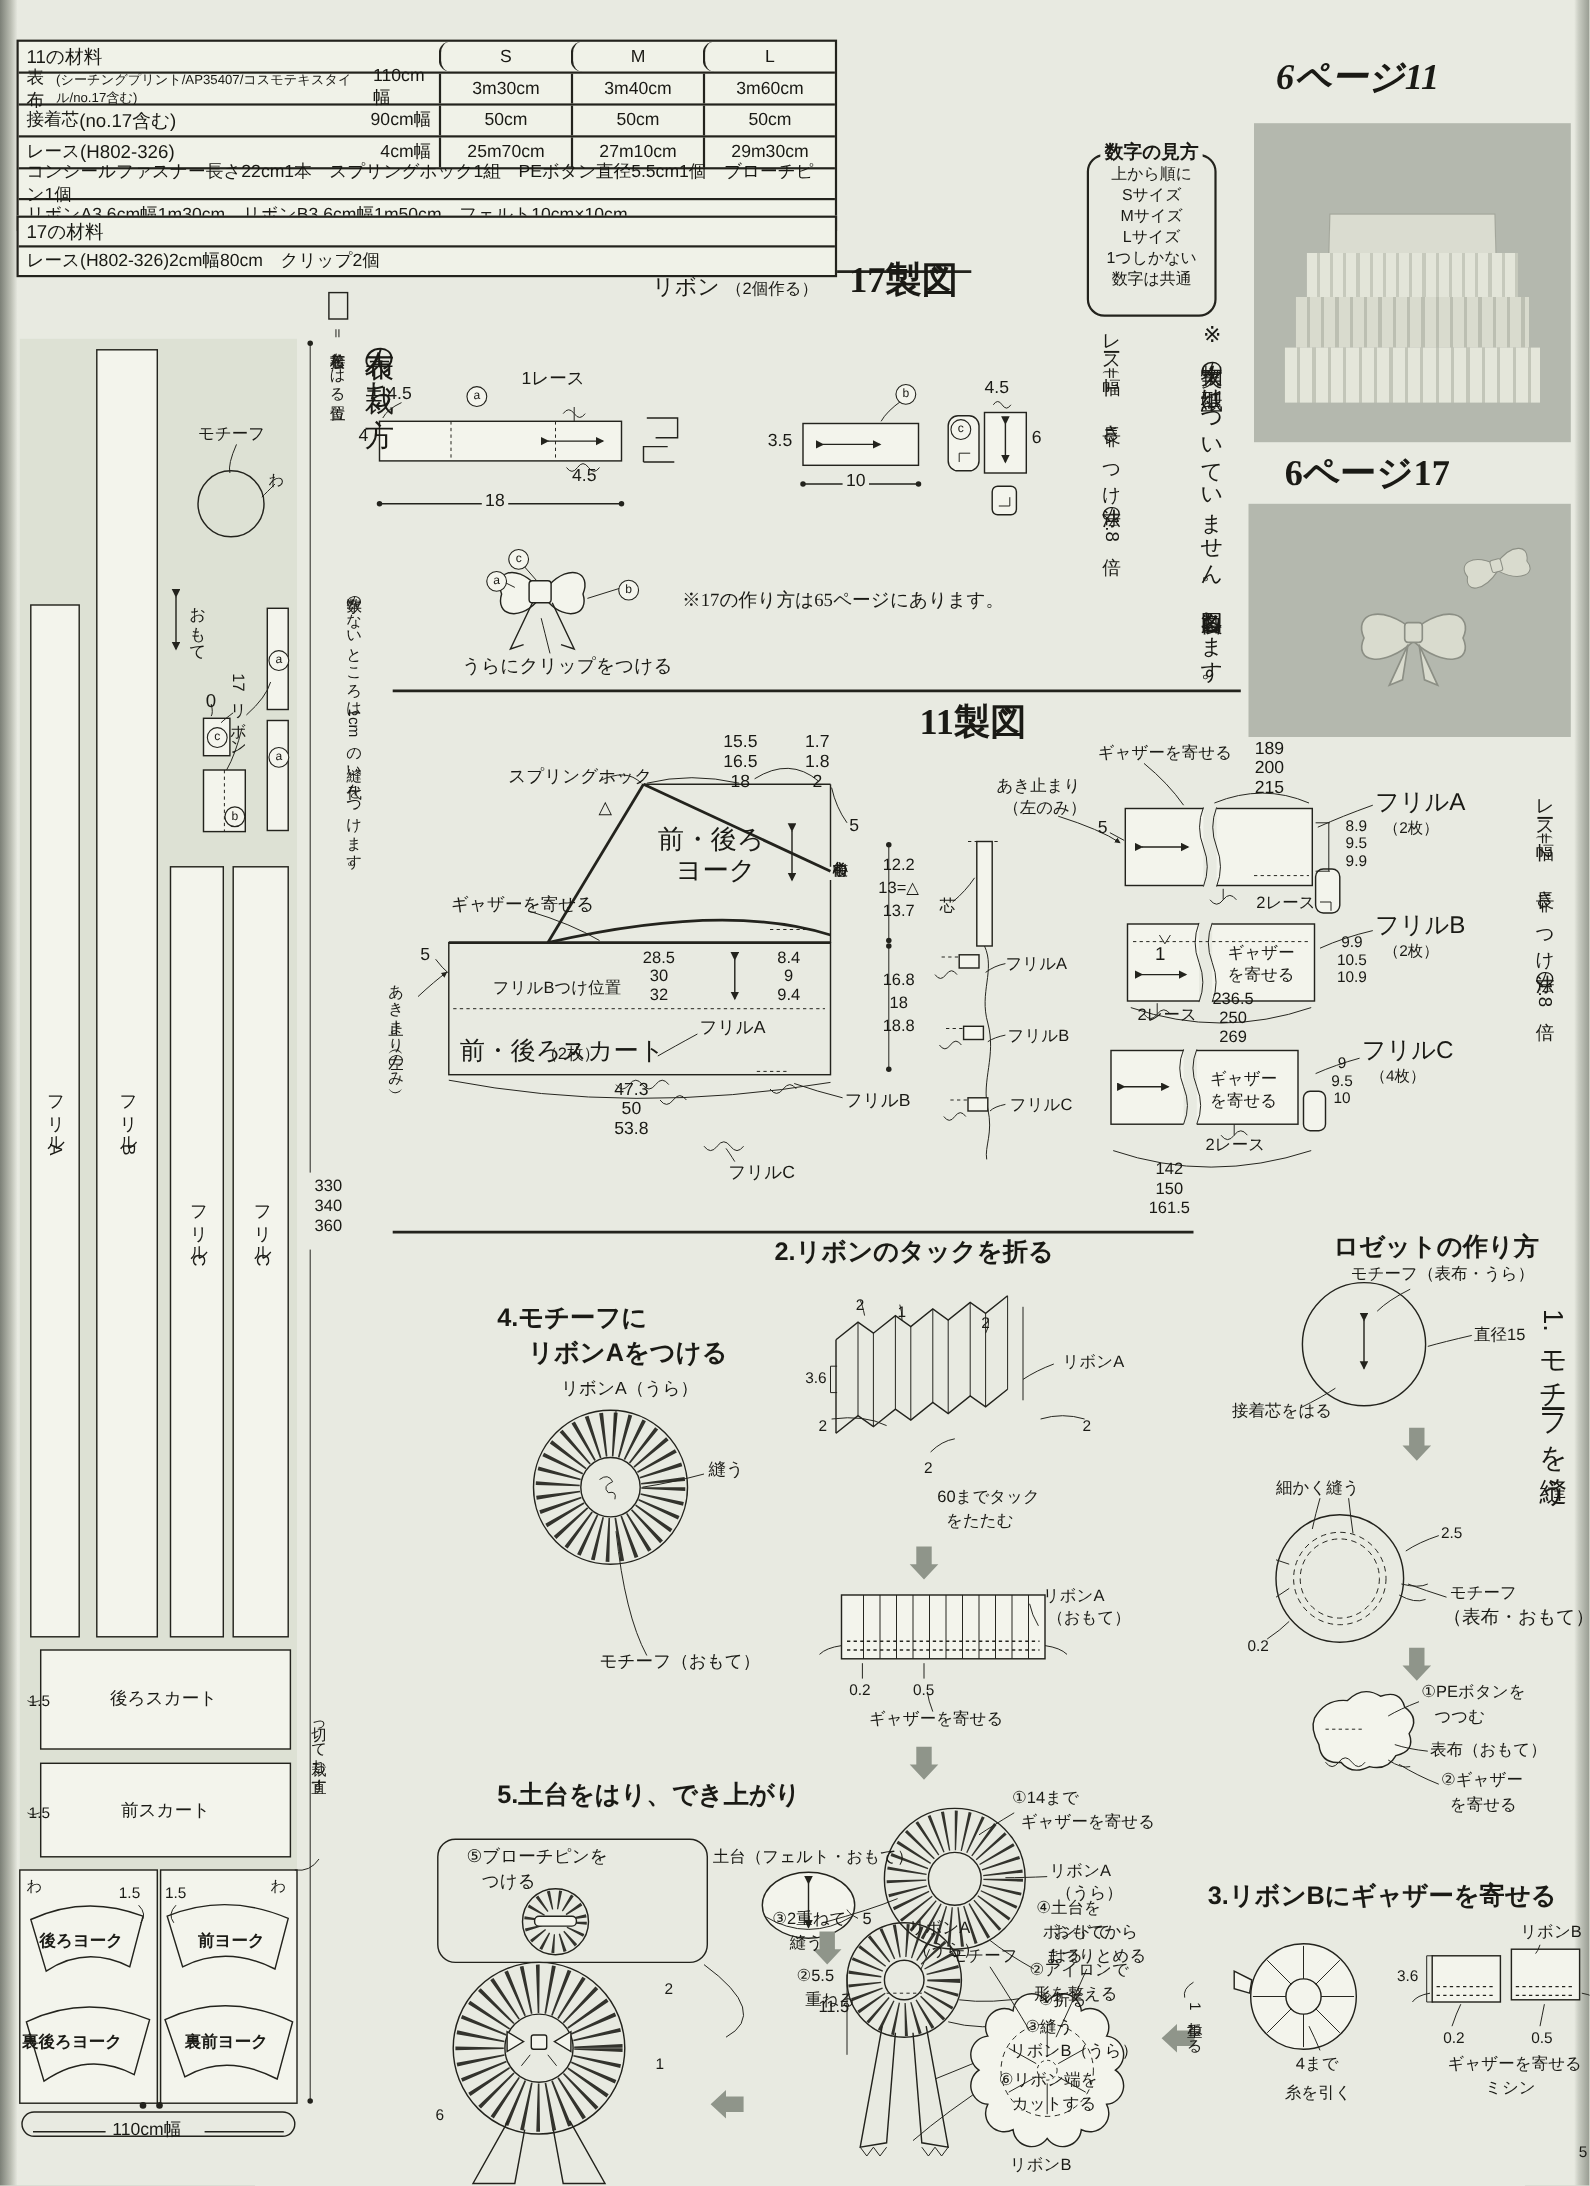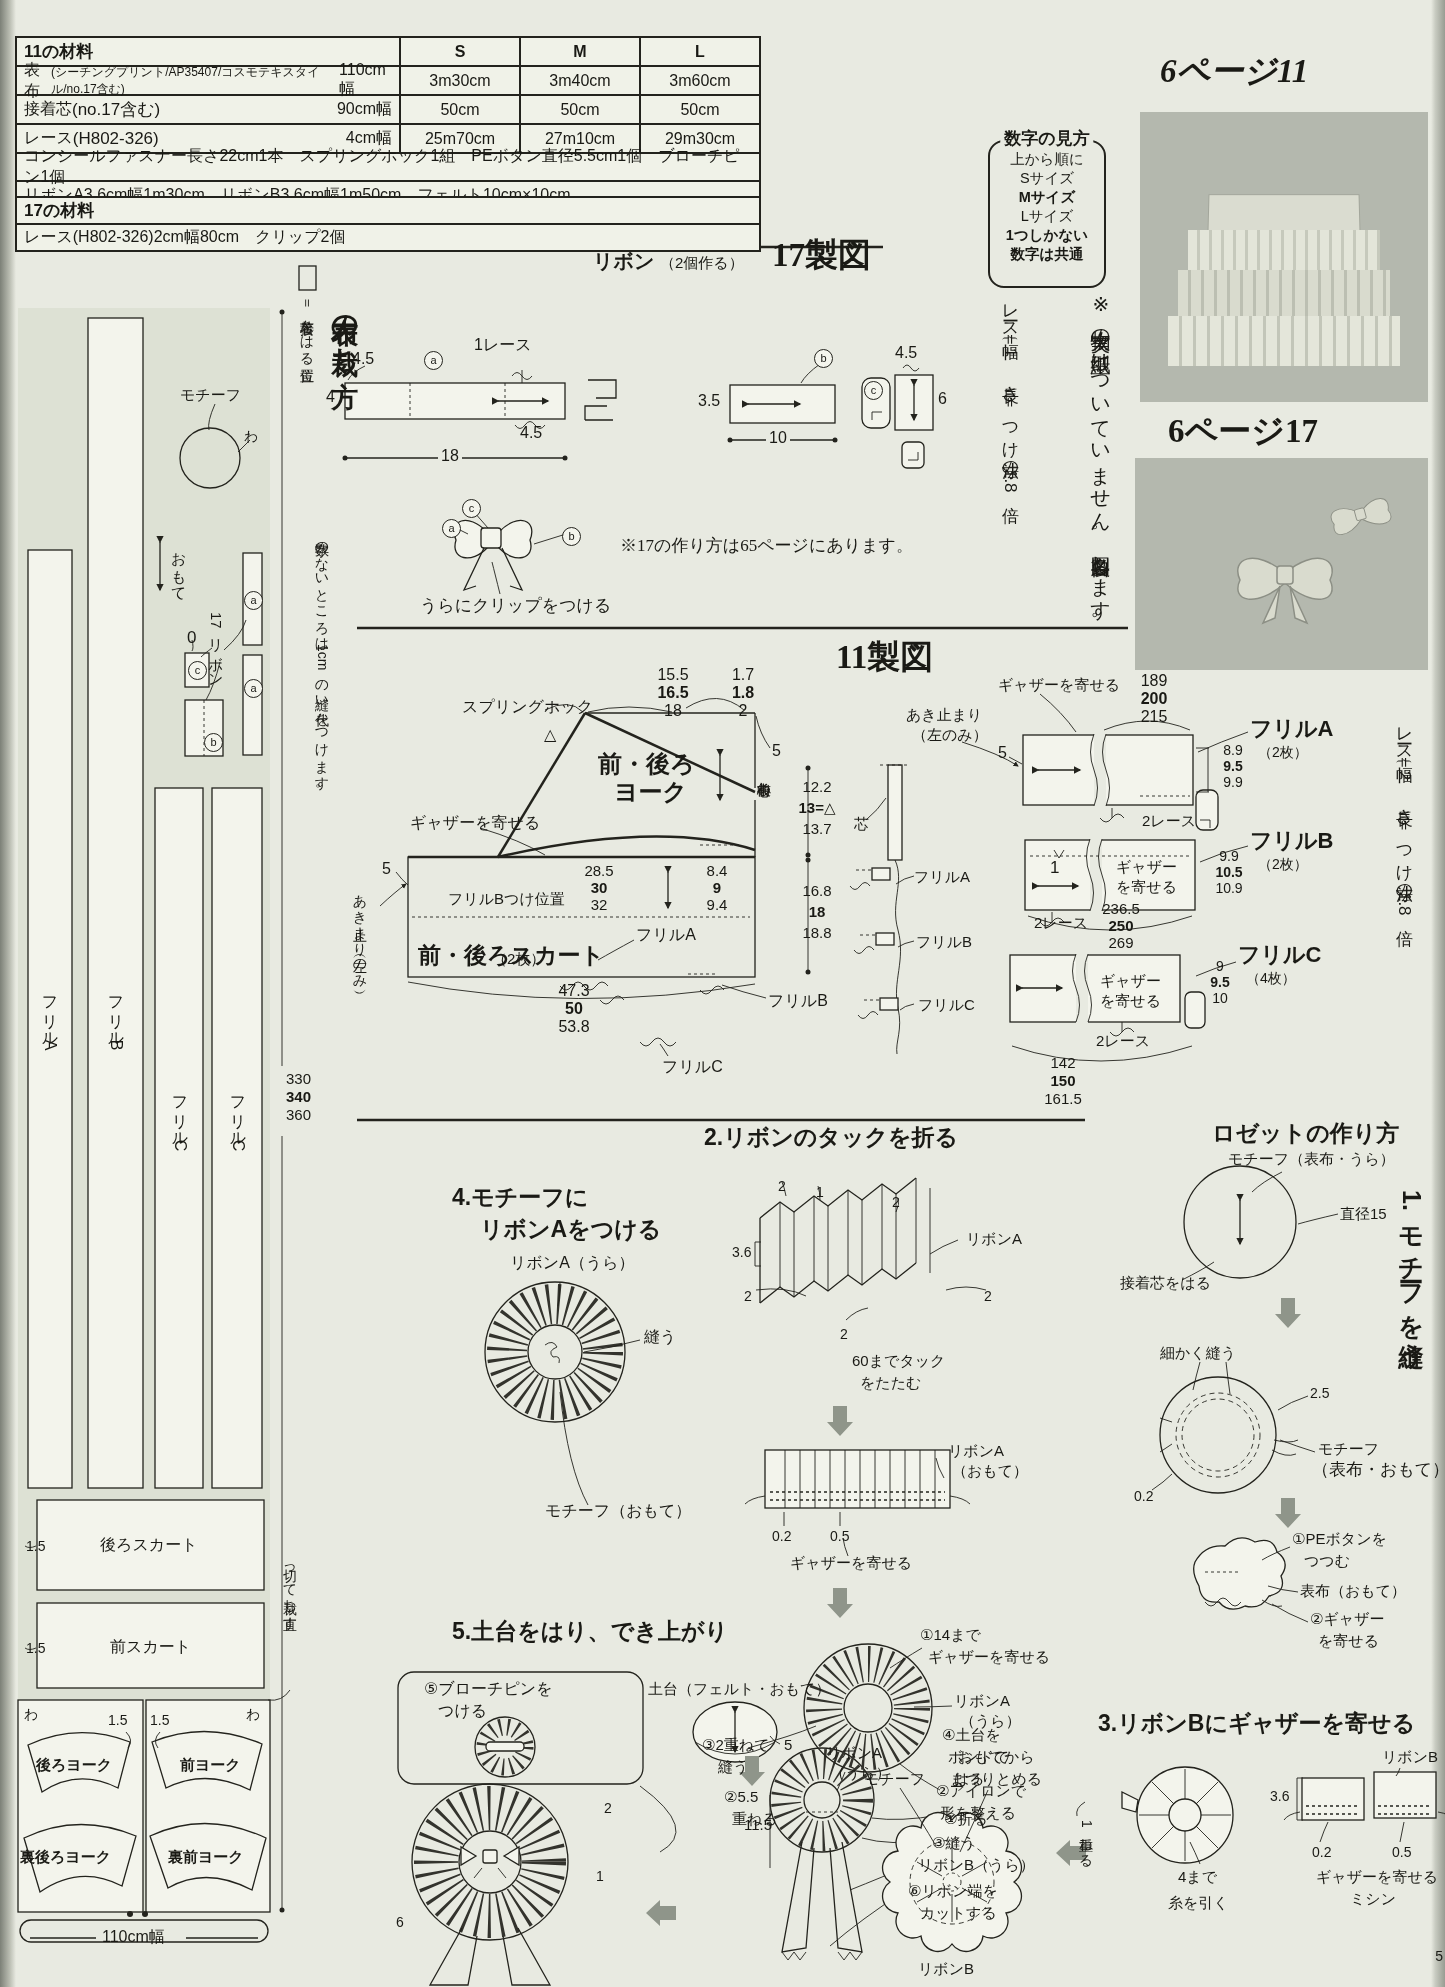--- a/index.html
+++ b/index.html
@@ -6,21 +6,21 @@
   #canvas{position:relative;width:1445px;height:1987px;margin:0 auto;background:#e8eae1;
           font-family:"Liberation Sans","DejaVu Sans",sans-serif;color:#191914;overflow:hidden;}
   
   .gutter{position:absolute;left:0;top:0;width:16px;height:100%;
           background:linear-gradient(to right,#7c8077,#b9bcb1 60%,rgba(185,188,177,0));}
   .edge{position:absolute;right:0;top:0;width:14px;height:100%;
         background:linear-gradient(to left,#989c92,#c9ccc2 70%,rgba(201,204,194,0));}
   
   .L{position:absolute;white-space:nowrap;font-size:15px;line-height:1.18;color:#1a1a15;z-index:3;}
   .v{writing-mode:vertical-rl;text-orientation:mixed;}
-  .b{font-weight:700;}
+  .b{font-weight:400;border-radius:10px;}
   .ser{font-family:"Liberation Serif","DejaVu Serif",serif;}
   .s12{font-size:12px}.s13{font-size:17px}.s14{font-size:14px}.s16{font-size:16px}
   .s17{font-size:17px}.s20{font-size:20px}.s23{font-size:23px;font-weight:700}
   .t-big{font-size:33px;font-weight:700;}
   .stk{position:absolute;text-align:center;font-size:16px;line-height:18px;z-index:3;}
   .stk div{white-space:nowrap;}
   .mask{background:#e8eae1;padding:0 3px;}
   .cir{display:inline-block;width:17px;height:17px;border:1.2px solid #23231d;border-radius:50%;
        text-align:center;font-size:11px;line-height:16px;background:#f4f5ed;}
   

